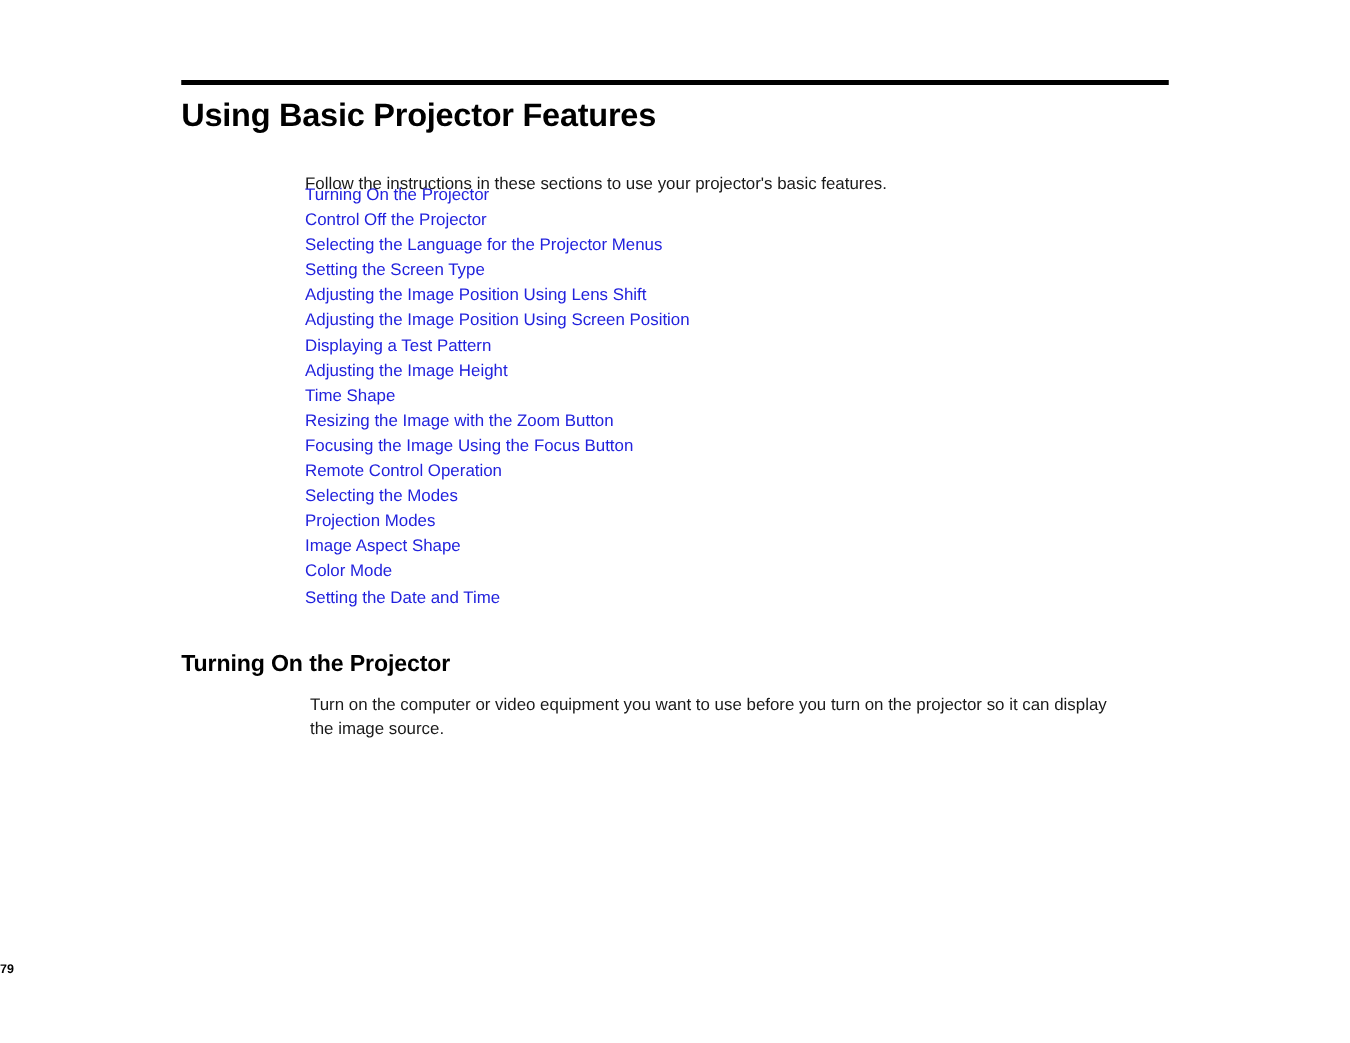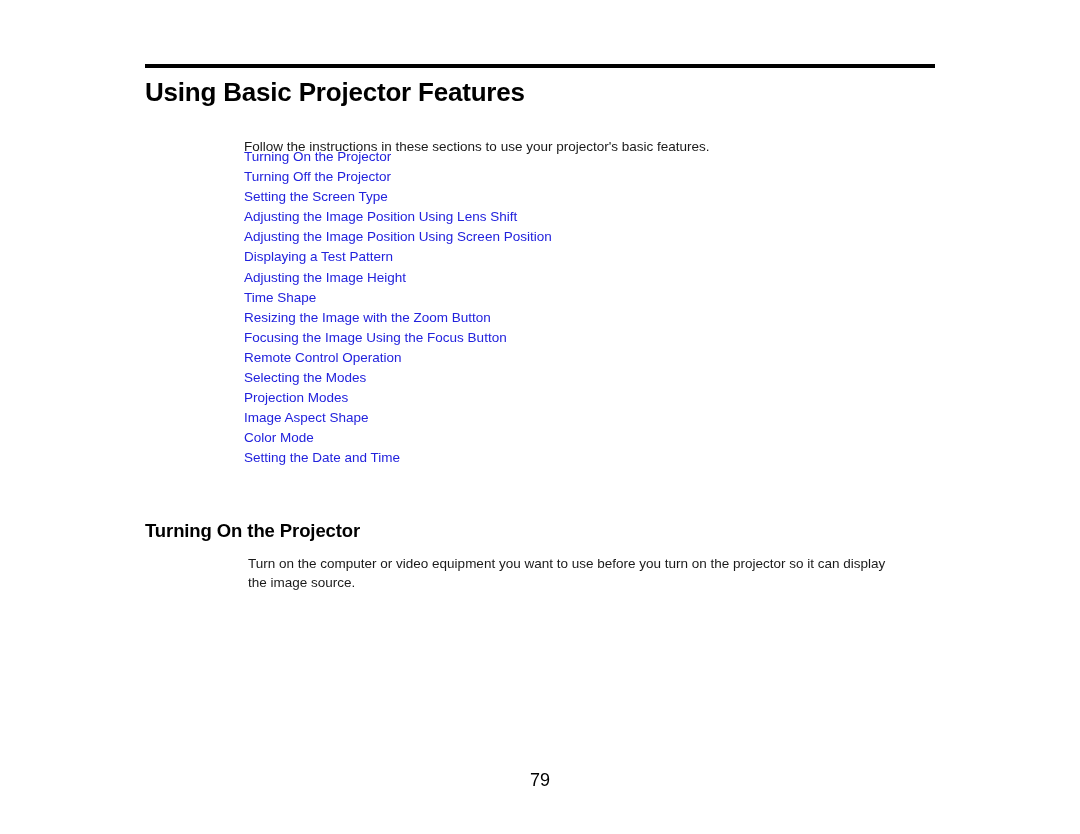--- a/index.html
+++ b/index.html
@@ -107,40 +107,40 @@
     line-height: 19px;
     color: #1a1a1a;
   }
 
   
   .page-number {
     position: absolute;
     left: 0;
     right: 0;
     top: 770px;
-    text-align: center;
-    font-size: 18px;
-    font-weight: normal;
+    font-size: 10px;
+    font-weight: bold;
     color: #000000;
   }
 </style>
 </head>
 <body>
 
 <div class="page">
 
   <div class="title-rule"></div>
 
   <h1 class="page-title">Using Basic Projector Features</h1>
 
   <p class="intro-paragraph">Follow the instructions in these sections to use your projector's basic features.</p>
 
   <ul class="link-list">
     <li><span class="doc-link">Turning On the Projector</span></li>
-    <li><span class="doc-link">Turning Off the Projector</span></li>
+    <li><span class="doc-link">Control Off the Projector</span></li>
+    <li><span class="doc-link">Selecting the Language for the Projector Menus</span></li>
     <li><span class="doc-link">Setting the Screen Type</span></li>
     <li><span class="doc-link">Adjusting the Image Position Using Lens Shift</span></li>
     <li><span class="doc-link">Adjusting the Image Position Using Screen Position</span></li>
     <li><span class="doc-link">Displaying a Test Pattern</span></li>
     <li><span class="doc-link">Adjusting the Image Height</span></li>
     <li><span class="doc-link">Time Shape</span></li>
     <li><span class="doc-link">Resizing the Image with the Zoom Button</span></li>
     <li><span class="doc-link">Focusing the Image Using the Focus Button</span></li>
     <li><span class="doc-link">Remote Control Operation</span></li>
     <li><span class="doc-link">Selecting the Modes</span></li>

